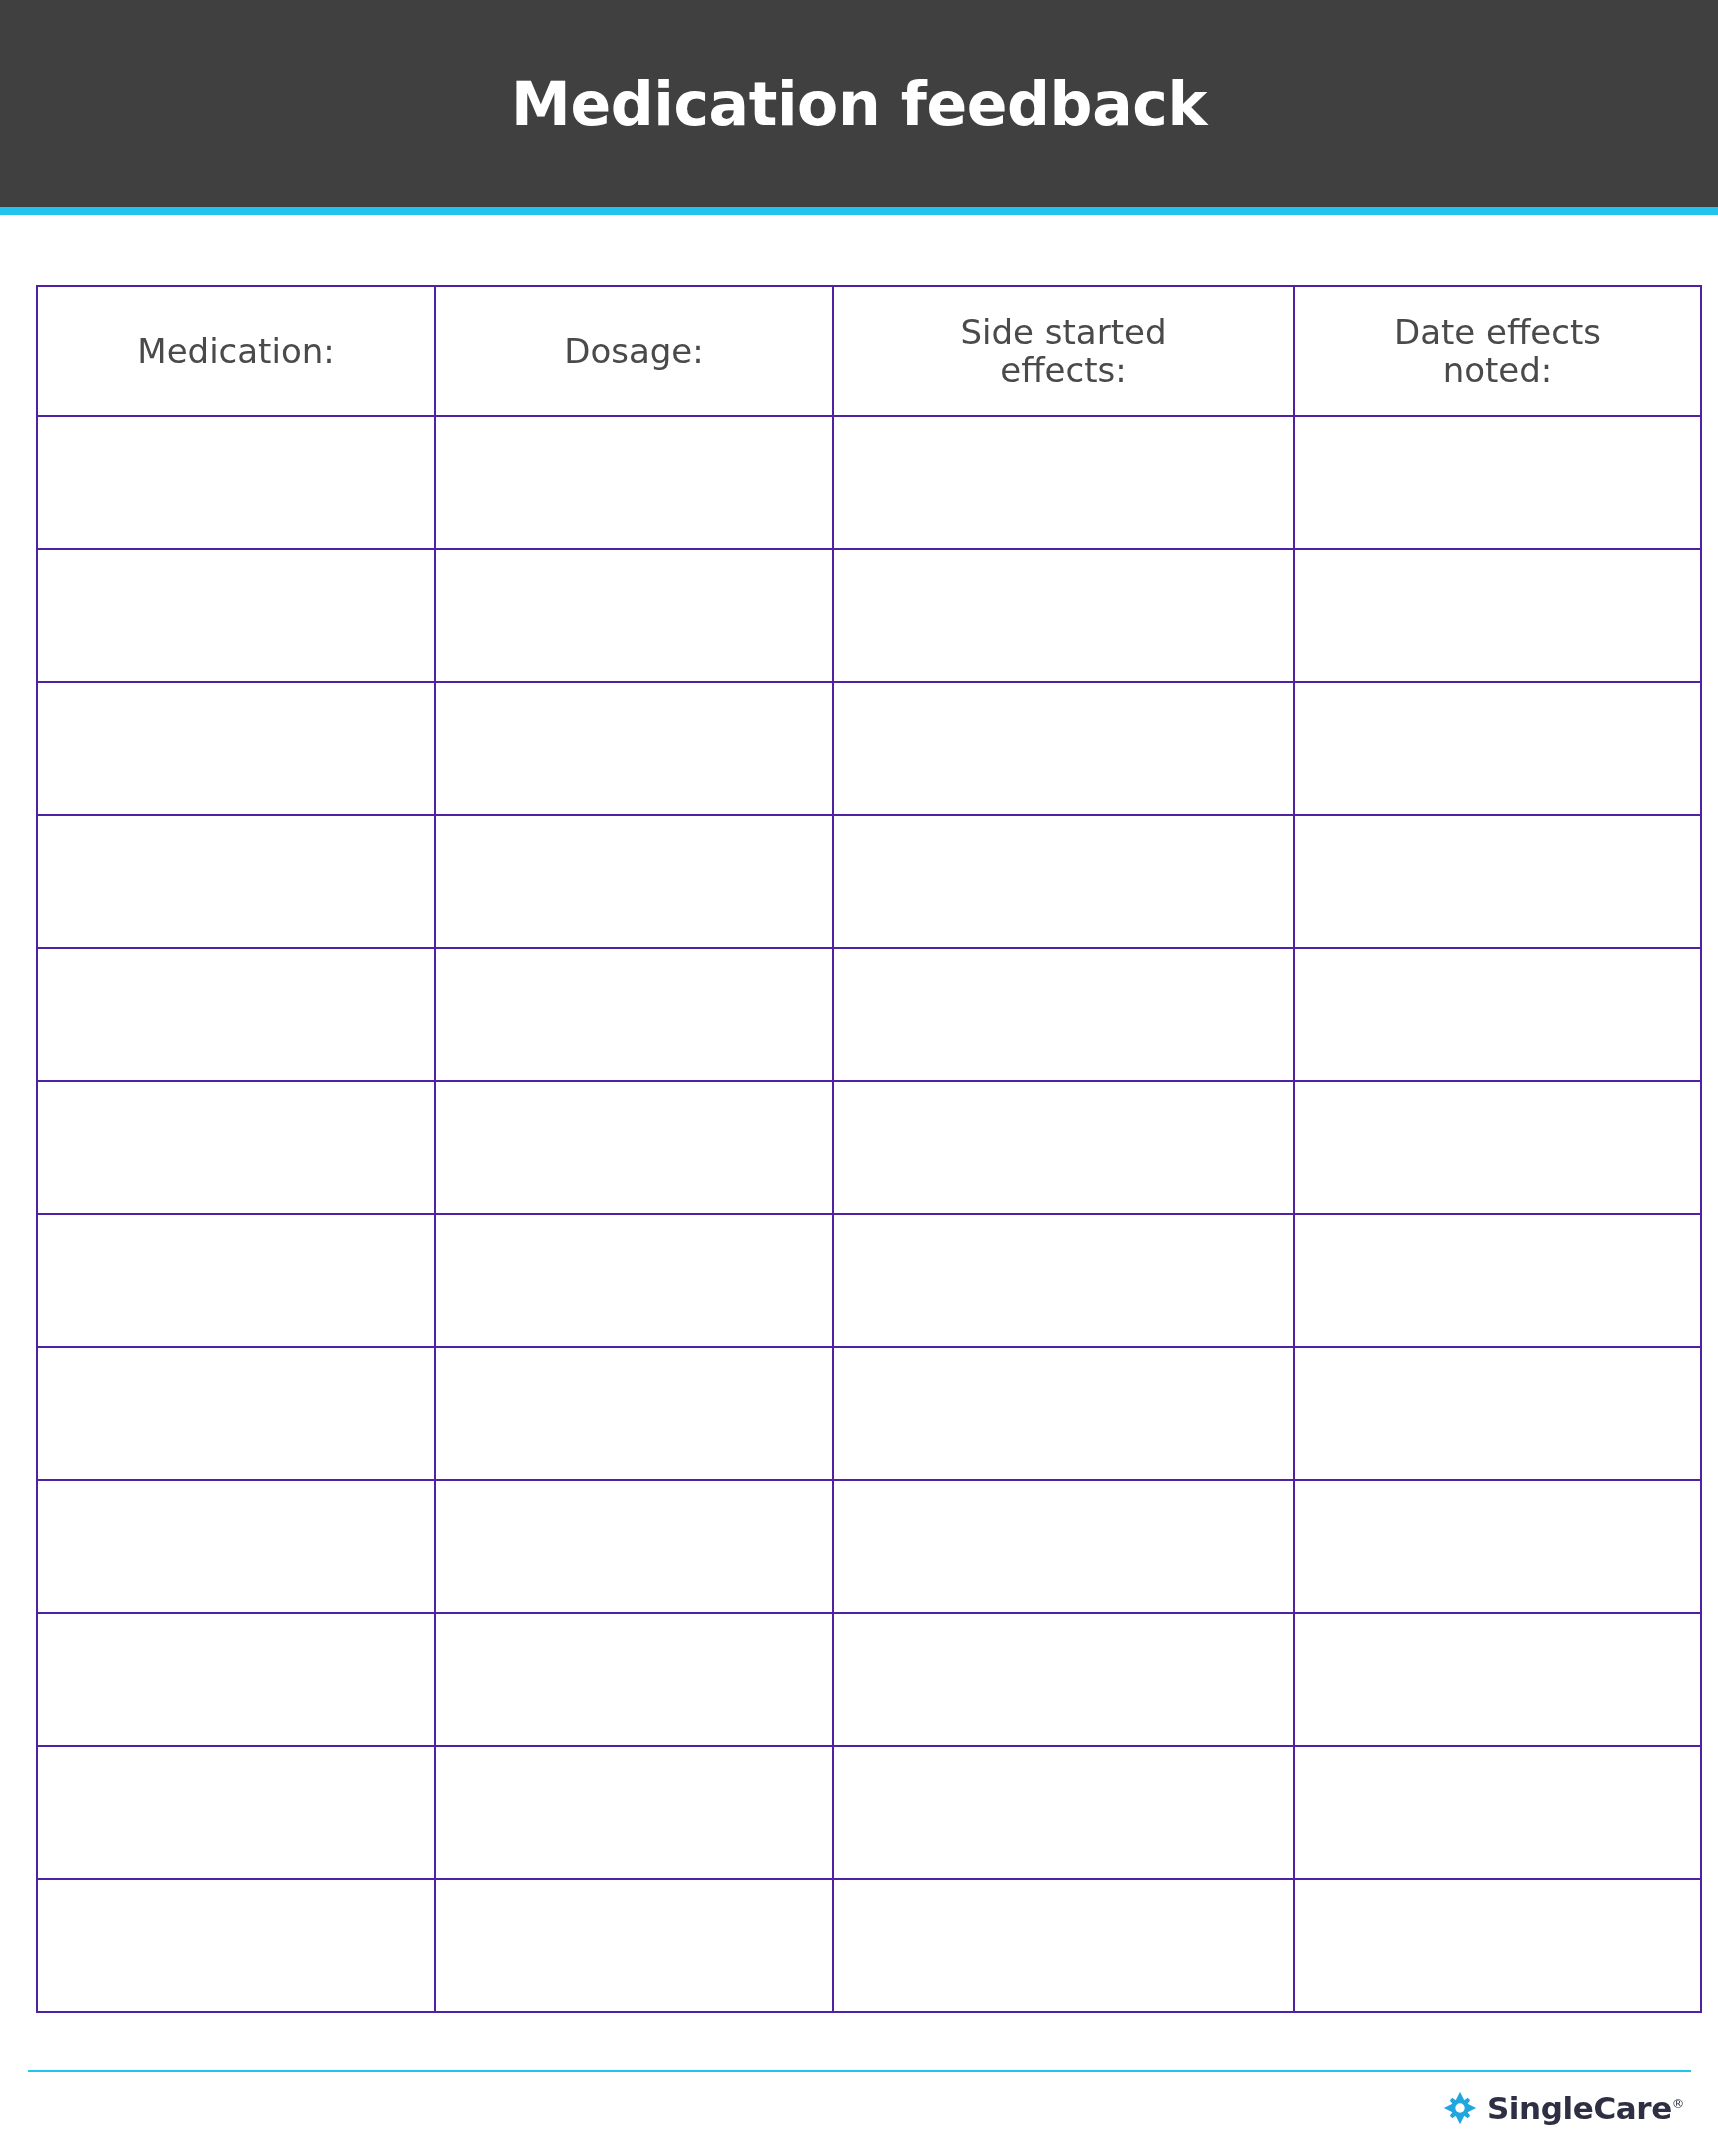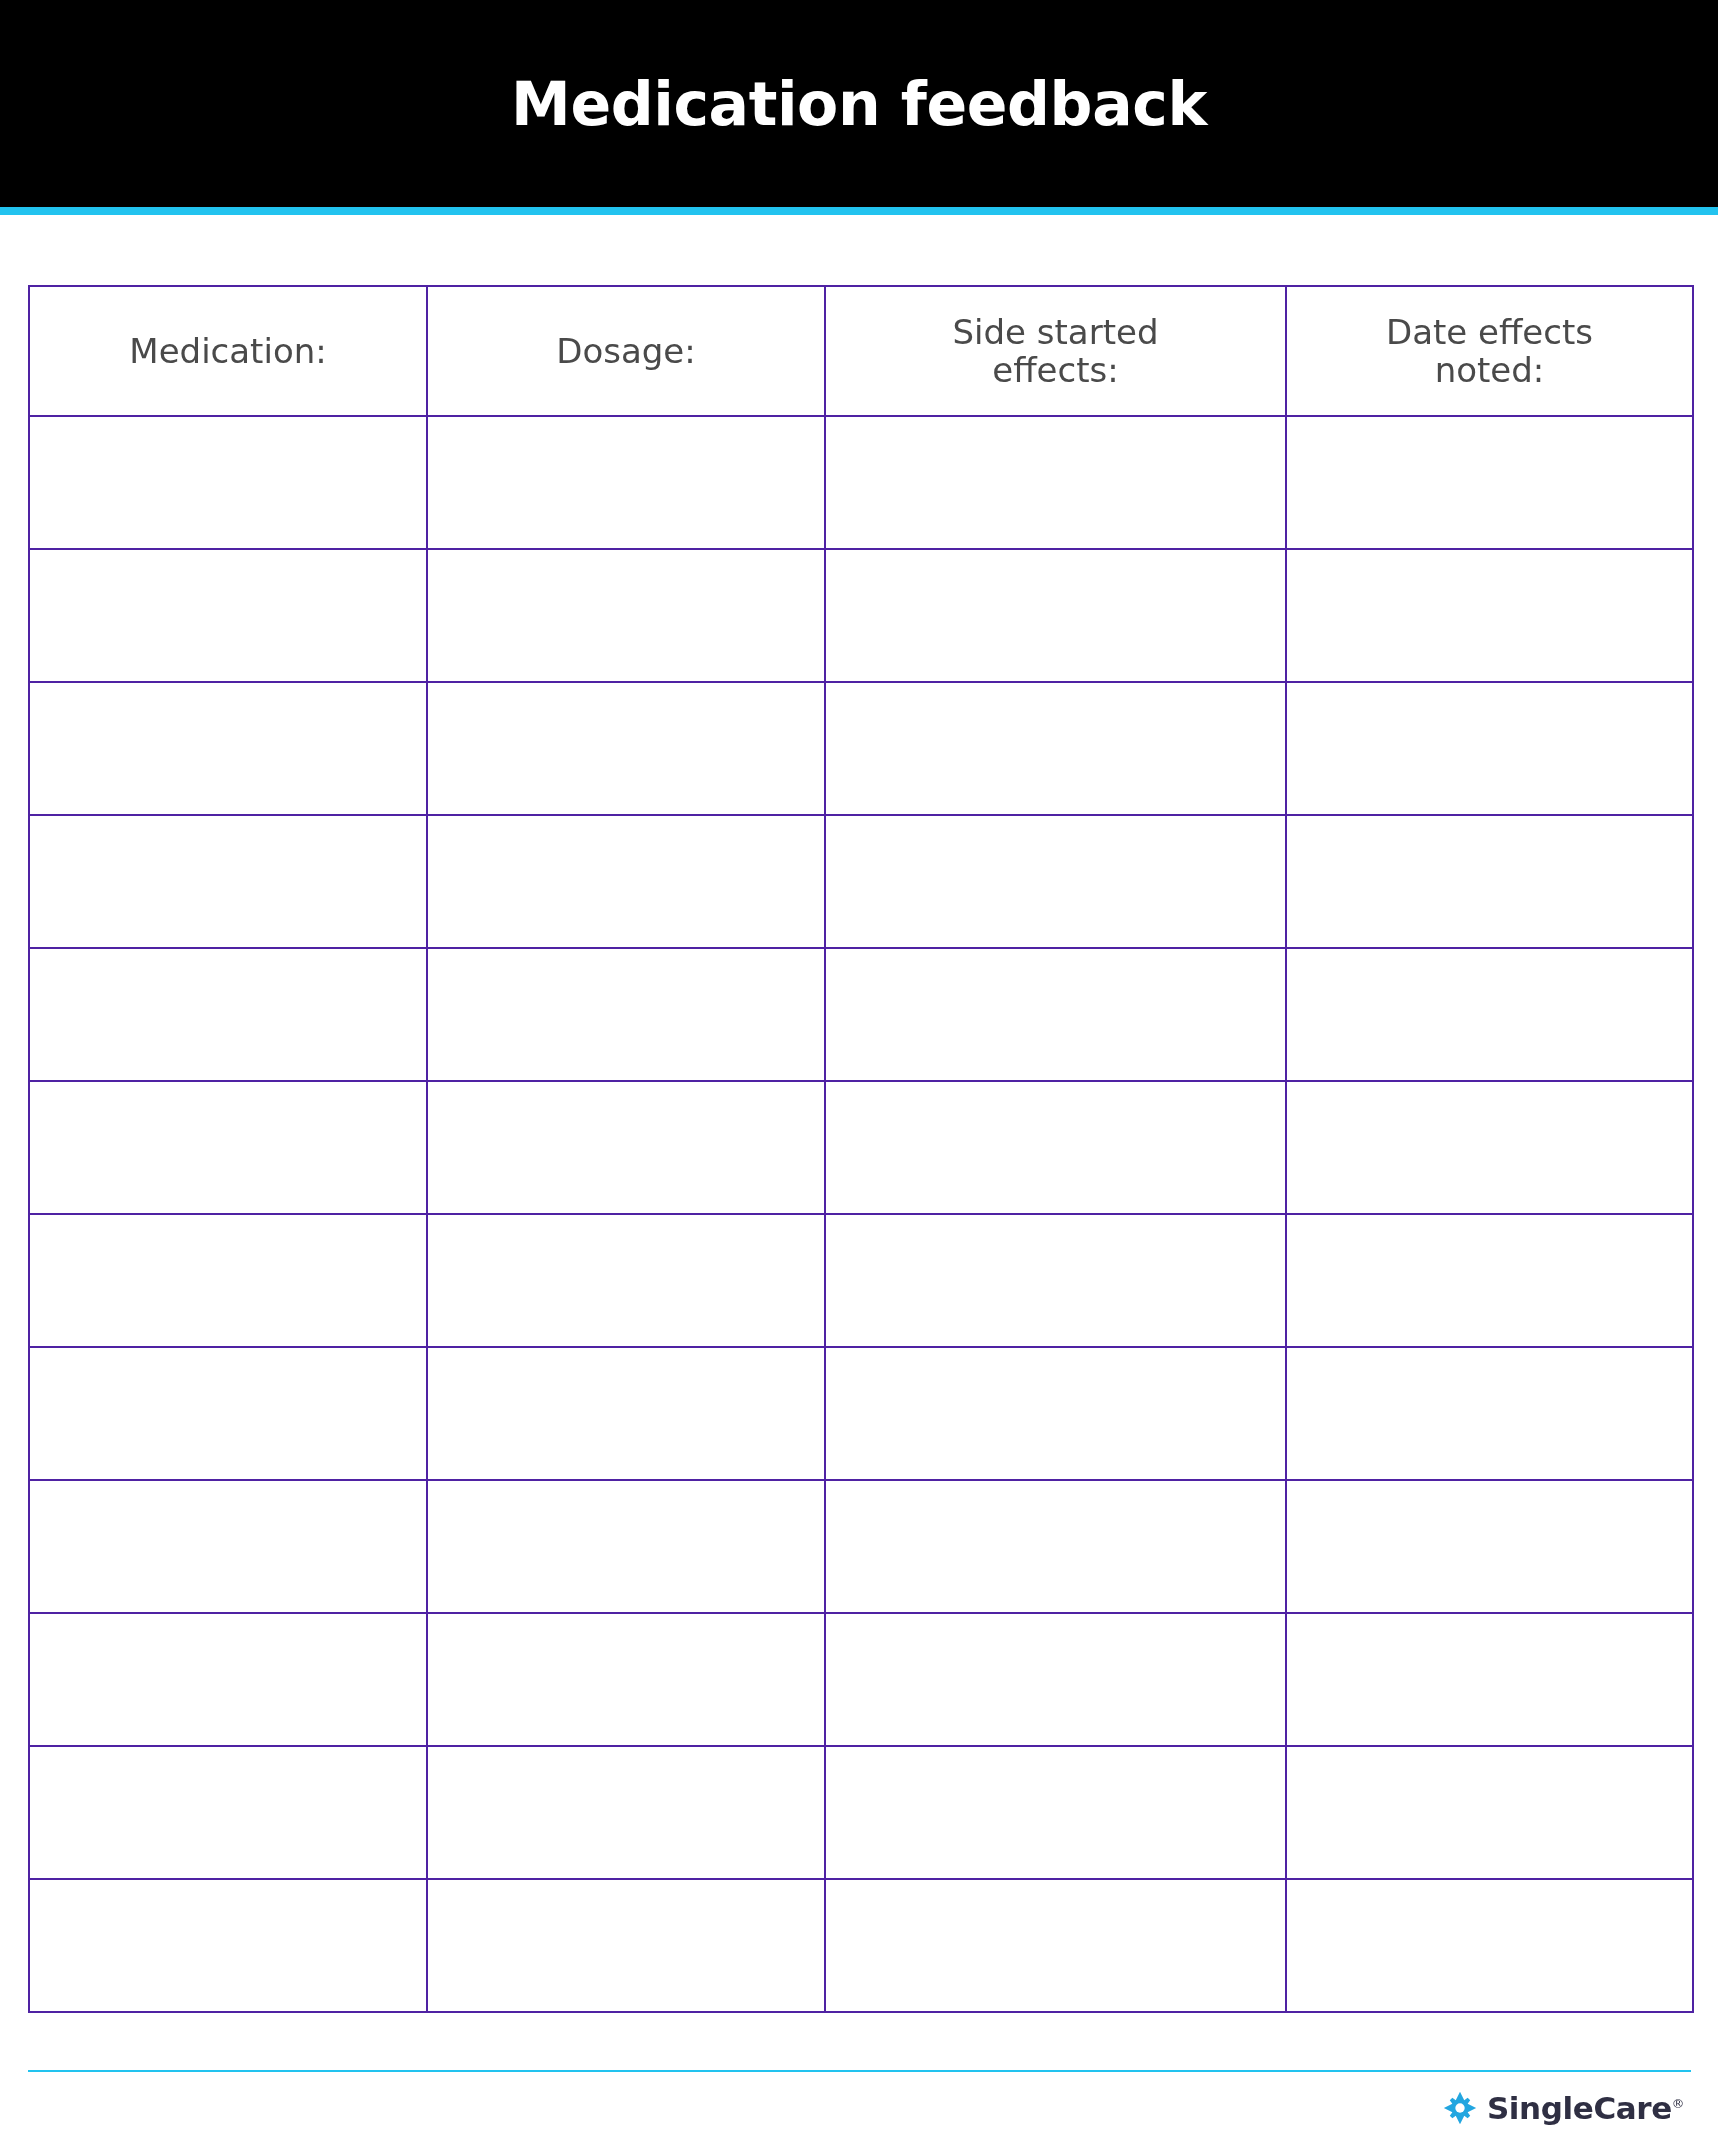--- a/index.html
+++ b/index.html
@@ -12,21 +12,21 @@
     height: 2148px;
     font-family: "Liberation Sans", sans-serif;
     position: relative;
     overflow: hidden;
   }
 
   
   .header-band {
     width: 100%;
     height: 207px;
-    background: #000000;
+    background: #404040;
     display: flex;
     align-items: center;
     justify-content: center;
     box-sizing: border-box;
   }
   .header-title {
     color: #ffffff;
     font-size: 60px;
     font-weight: bold;
     letter-spacing: -0.4px;
@@ -43,20 +43,21 @@
 
   
   .sheet {
     padding: 70px 28px 0 28px;
     box-sizing: border-box;
   }
   table.med-table {
     width: 1663px;
     border-collapse: collapse;
     table-layout: fixed;
+    margin-left: 8px;
   }
   table.med-table th,
   table.med-table td {
     border: 2.5px solid #4f22a3;
     box-sizing: border-box;
   }
   table.med-table th {
     height: 130px;
     font-weight: normal;
     color: #4a4a4a;

